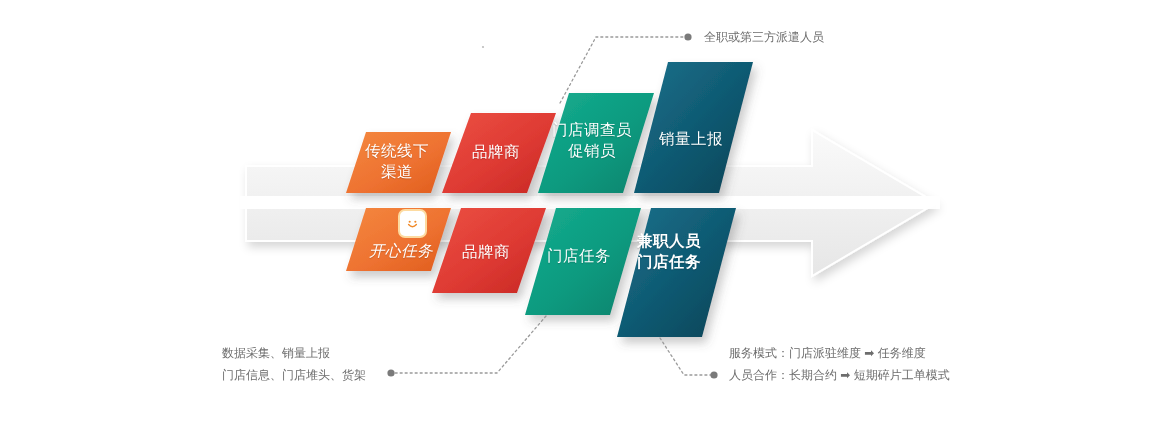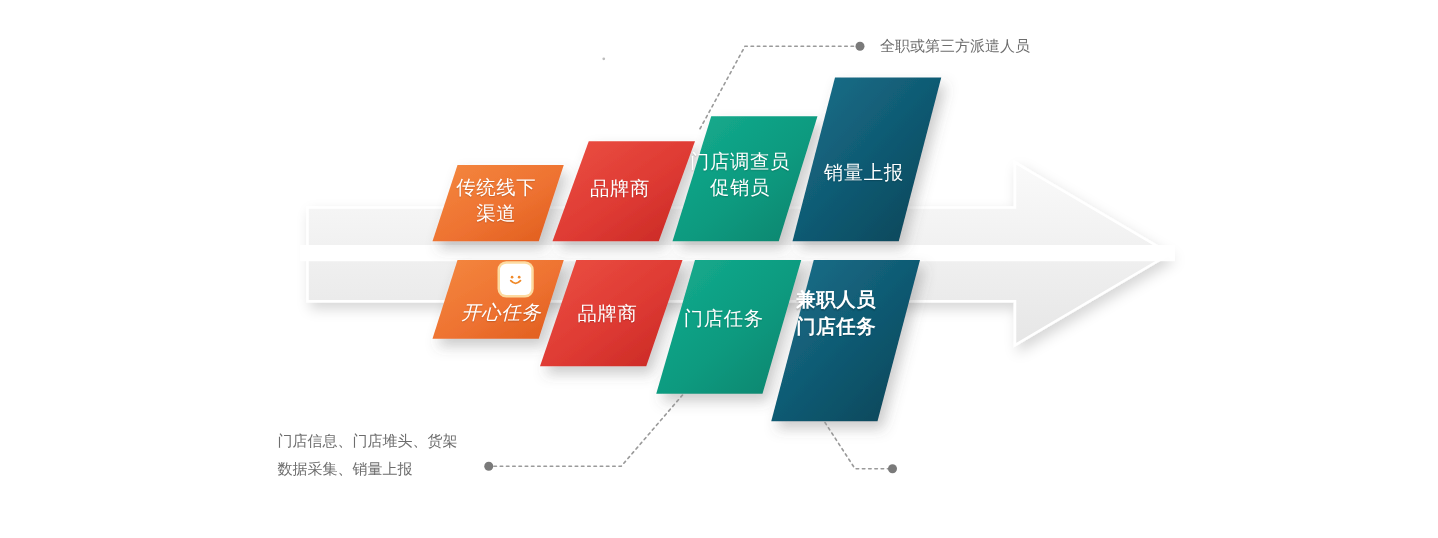--- a/index.html
+++ b/index.html
@@ -186,18 +186,22 @@
   <div class="pg-label" style="left:623px; top:230px; width:92px;font-weight:bold;">
     <div>兼职人员</div>
     <div>门店任务</div>
   </div>
 
   <div class="note" style="left:704px; top:26px;">
     <div>全职或第三方派遣人员</div>
   </div>
 
   <div class="note" style="left:222px; top:342px;">
+    <div>数据采集、销量上报</div>
     <div>门店信息、门店堆头、货架</div>
-    <div>数据采集、销量上报</div>
-  </div>
-
+  </div>
+
+  <div class="note" style="left:729px; top:342px;">
+    <div>服务模式：门店派驻维度 ➡ 任务维度</div>
+    <div>人员合作：长期合约 ➡ 短期碎片工单模式</div>
+  </div>
 
 </div>
 
 </body></html>

